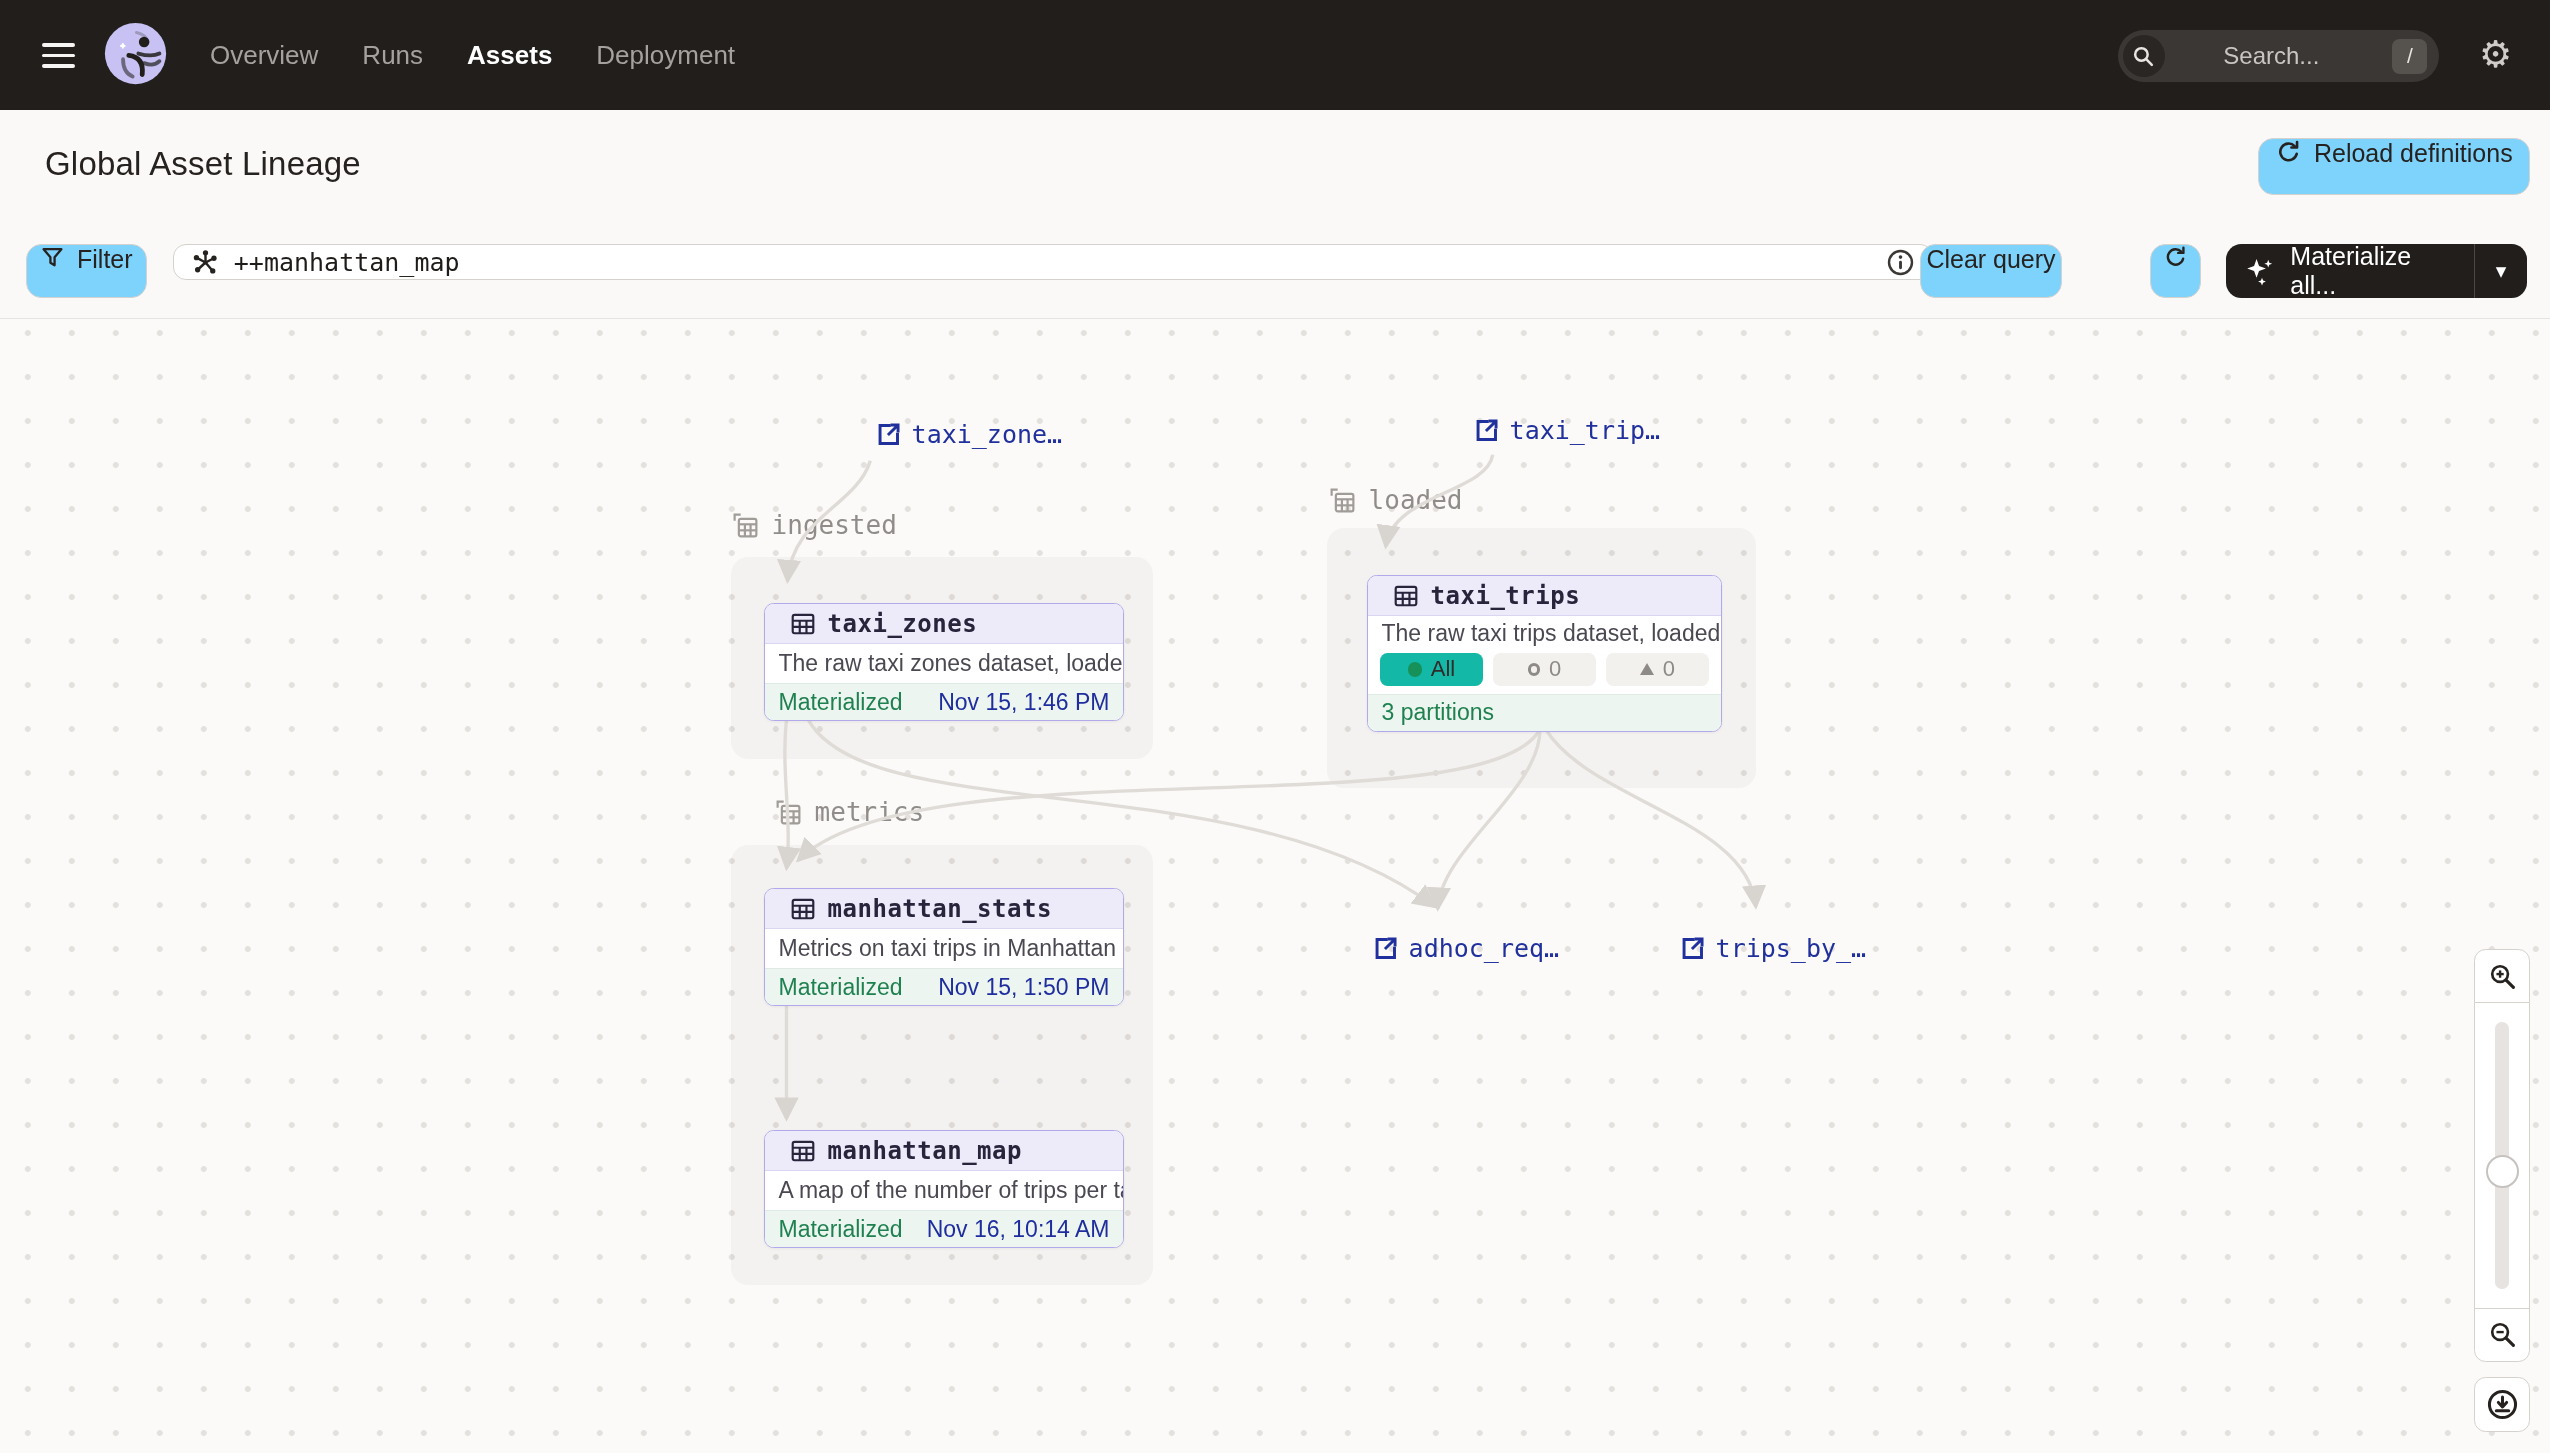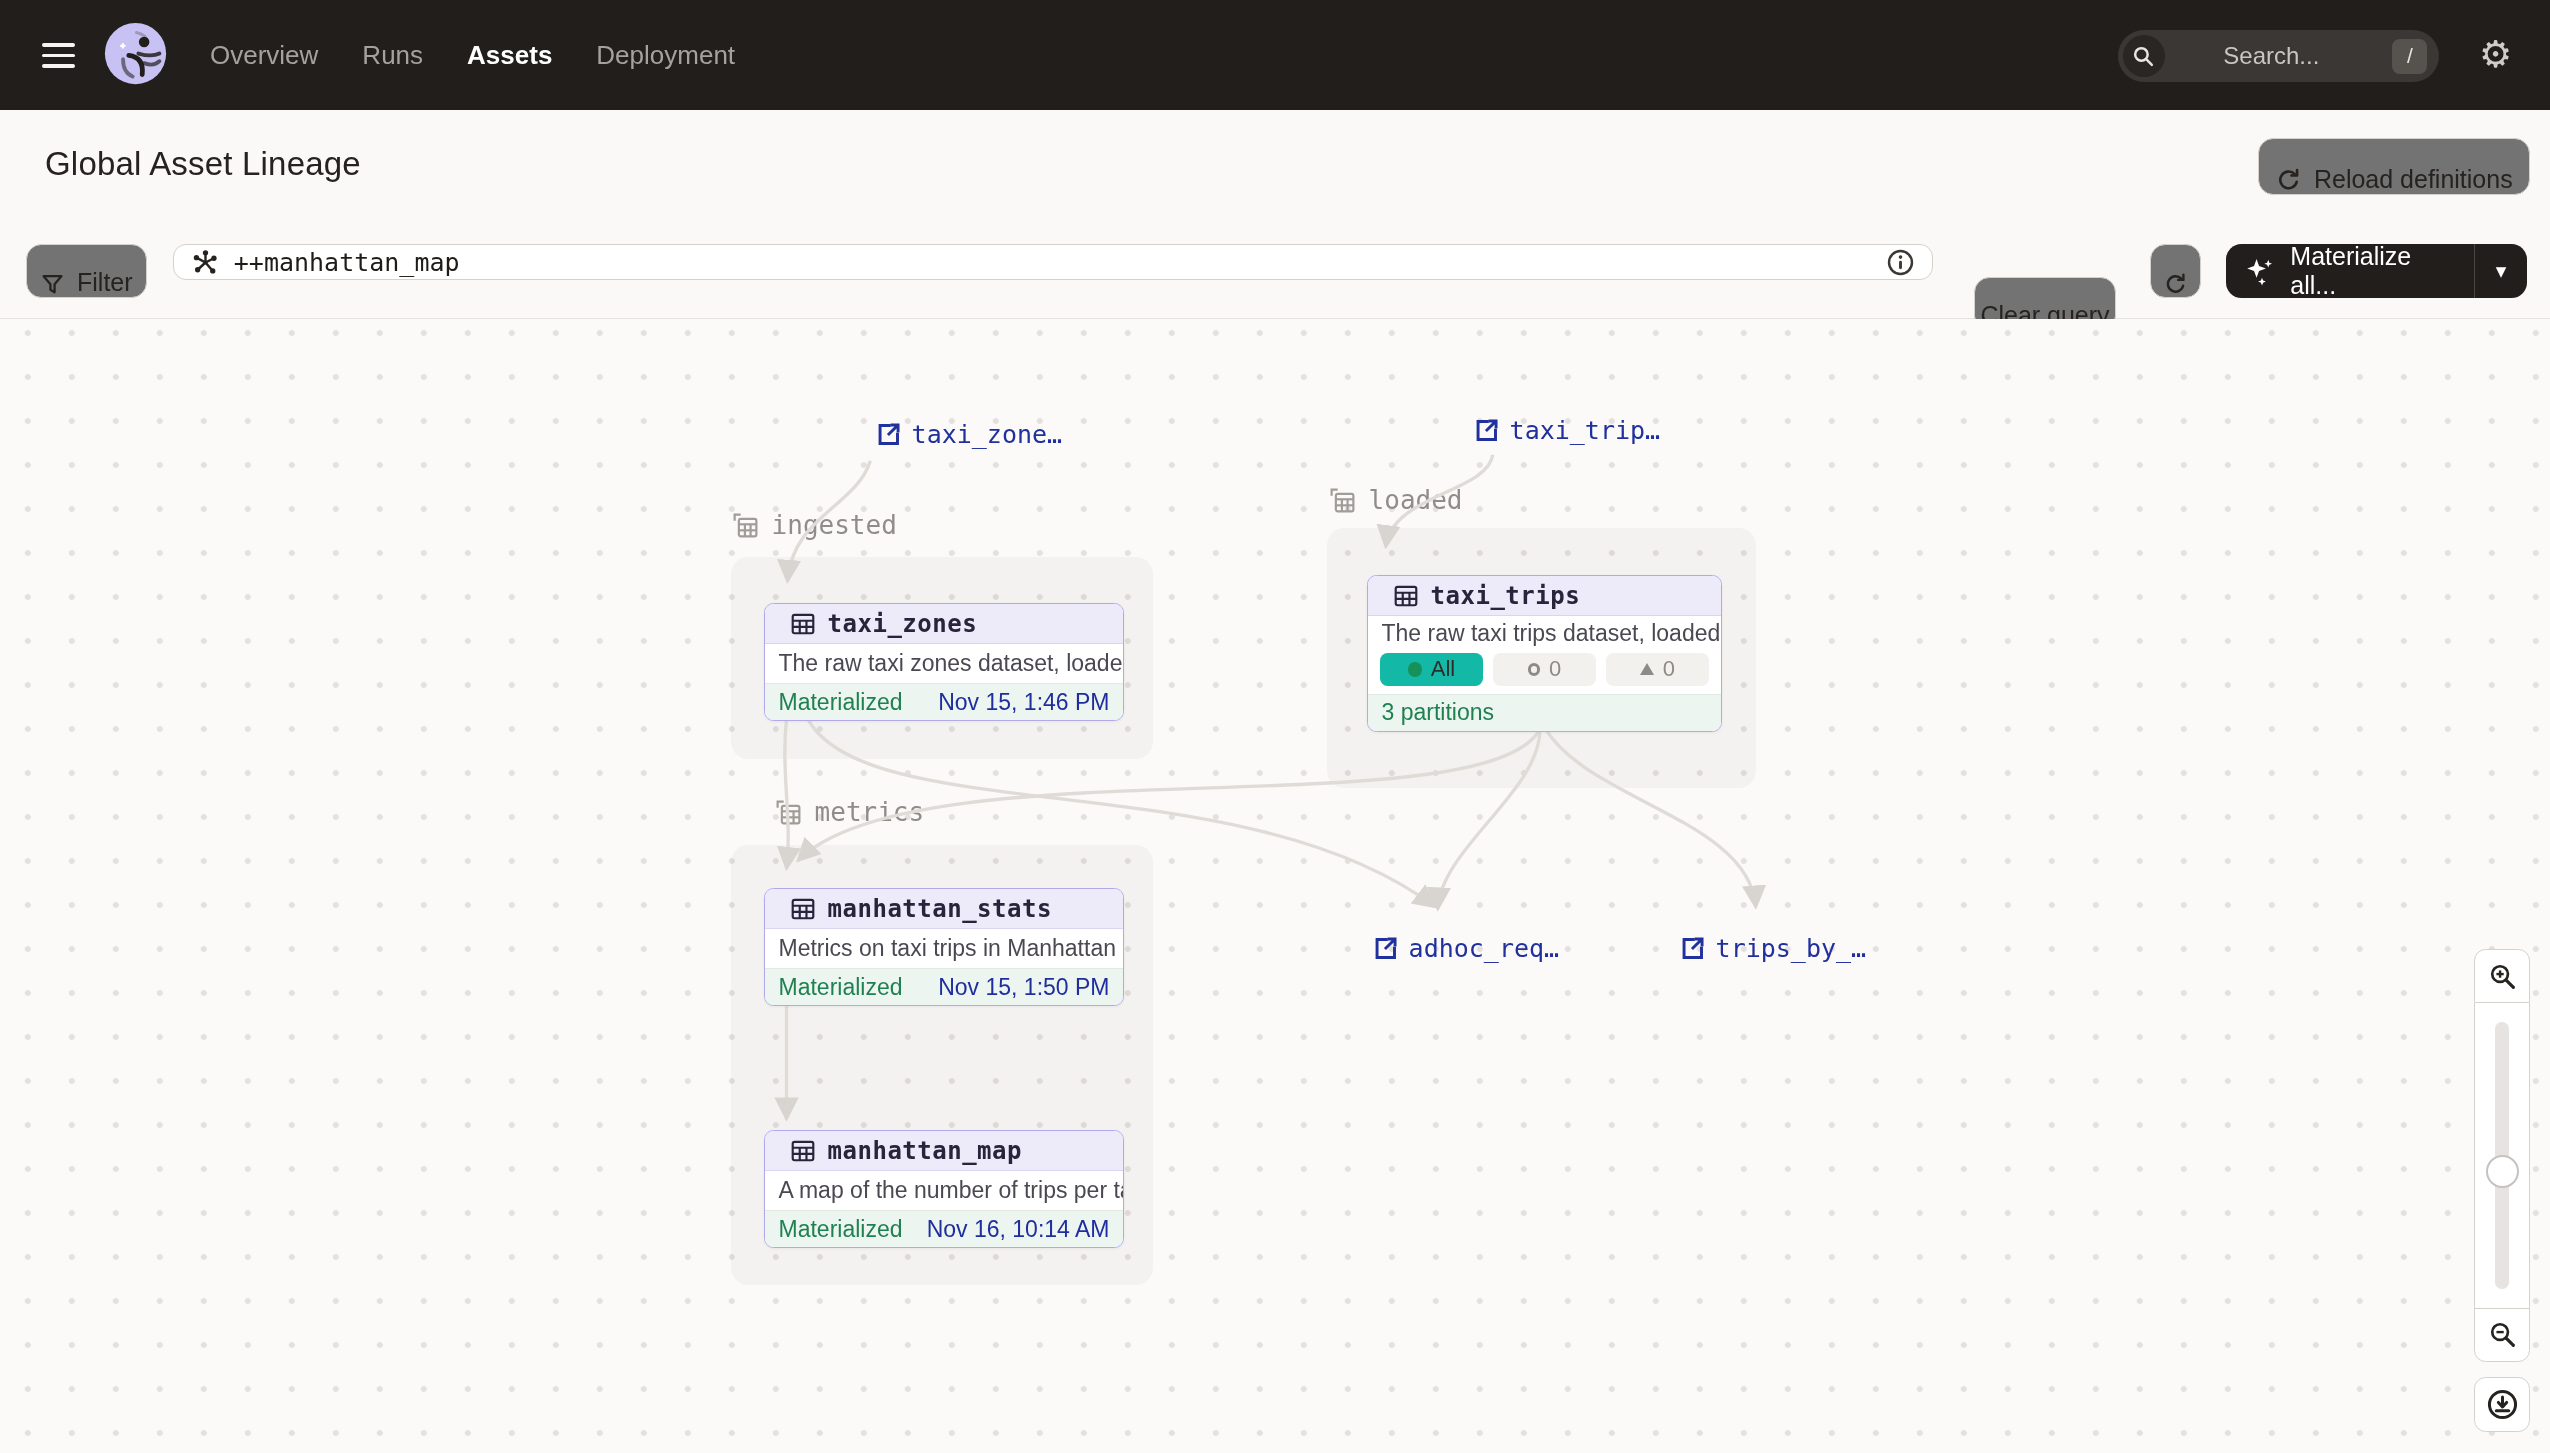--- a/index.html
+++ b/index.html
@@ -17,29 +17,29 @@
   .nav-item.active { color:#FFFFFF; font-weight:700; }
   .searchbox { position:absolute; left:2118px; top:30px; width:321px; height:52px; background:#3B3734; border-radius:26px; display:flex; align-items:center;gap:45px; }
   .search-icon-circle { width:42px; height:42px; margin-left:4.8px; border-radius:50%; background:#292623; display:flex; align-items:center; justify-content:center; }
   .search-placeholder { margin-left:13.5px; font-size:24px; color:#C9C5C2; flex:1; }
   .slash-badge { width:35px; height:35px; margin-right:11.6px; border-radius:7.7px; background:#56524E; color:#E8E5E2; font-size:21px; display:flex; align-items:center; justify-content:center; }
   .gear { position:absolute; left:2479px; top:32px; font-size:37px; color:#D0CCC9; line-height:46px; cursor:pointer; }
 
   
   .pagehead { position:absolute; left:0; top:110px; width:2550px; height:110px; background:#FAF9F7; }
   .page-title { position:absolute; left:45px; top:35px; font-size:33px; font-weight:400; color:#26221F; letter-spacing:0.2px; }
-  .btn { background:#737373; border:1.4px solid #D5D1CD; border-radius:15.4px; color:#26221F; font-size:25px; display:inline-flex; align-items:flex-end; justify-content:center; gap:11.6px; cursor:pointer; font-family:"Liberation Sans", sans-serif; }
+  .btn { background:#7dd3fc; border:1.4px solid #D5D1CD; border-radius:15.4px; color:#26221F; font-size:25px; display:inline-flex; align-items:flex-start; justify-content:center; gap:11.6px; cursor:pointer; font-family:"Liberation Sans", sans-serif; }
   .reload-btn { position:absolute; left:2258px; top:28px; width:272px; height:57px; }
 
   
   .toolbar { position:absolute; left:0; top:220px; width:2550px; height:99px; background:#FAF9F7; border-bottom:1.4px solid #E6E3E0; }
   .filter-btn { position:absolute; left:26px; top:24px; width:121px; height:54px; }
   .query-wrap { position:absolute; left:173px; top:24px; width:1760px; height:36px; background:#FFFFFF; border:1.4px solid #D5D1CD; border-radius:13px; display:flex; align-items:center; padding:0 17.3px; }
   .query-text { font-size:25px; color:#1E1B18; margin-left:13.5px; flex:1; }
-  .clear-btn { position:absolute; left:1974px; top:24px; width:142px; height:54px;margin-top:33px; }
+  .clear-btn { position:absolute; left:1920px; top:24px; width:142px; height:54px; }
   .refresh-btn { position:absolute; left:2150px; top:24px; width:51px; height:54px; }
   .materialize-btn { position:absolute; left:2226px; top:24px; width:301px; height:54px; background:#211E1C; border-radius:15.4px; display:flex; align-items:center; color:#FFFFFF; cursor:pointer; }
   .materialize-label { font-size:25px; margin-left:11.6px; }
   .mat-divider { width:1.4px; height:54px; background:#4B4744; margin-left:17.3px; }
   .mat-caret { width:54px; text-align:center; font-size:21px; color:#FFFFFF; }
 
   
   .canvas { position:absolute; left:0; top:319px; width:2550px; height:1134px; background-color:#FBFAF8;
     background-image:radial-gradient(circle, #E3E0DD 2.7px, transparent 3.1px);
     background-size:44px 44px; background-position:5.8px 36px; }

